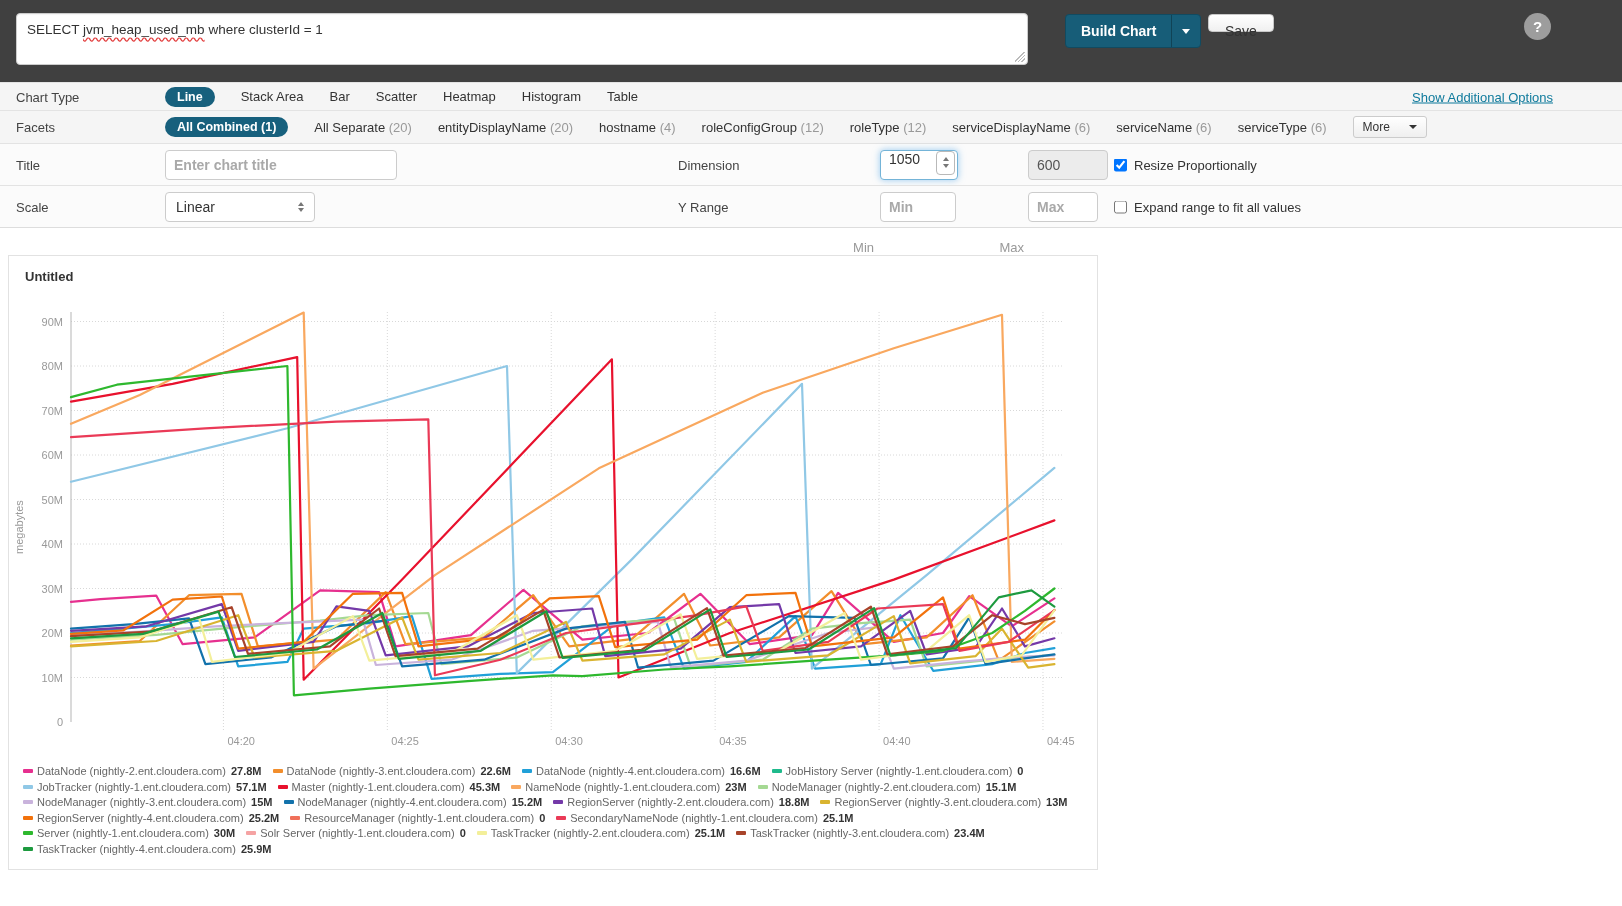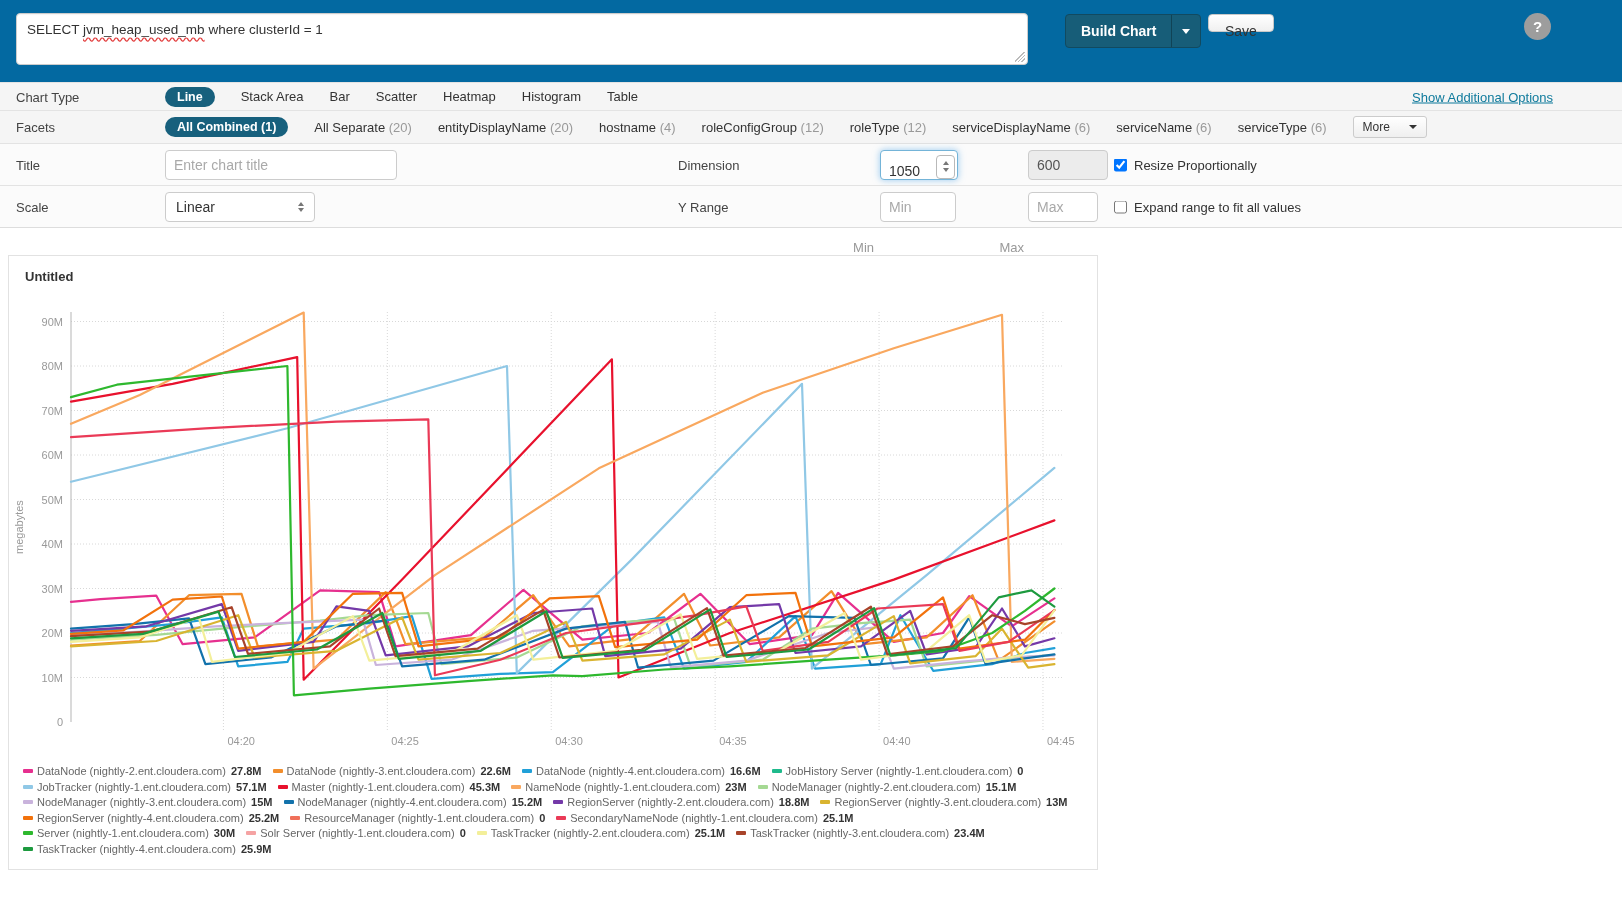--- a/index.html
+++ b/index.html
@@ -2,21 +2,21 @@
 <html><head>
 <meta charset="utf-8">
 <style>
   * { box-sizing: border-box; }
   body {
     margin: 0; width: 1622px; height: 906px; position: relative;
     background: #fff; color: #333;
     font-family: "Liberation Sans", sans-serif; font-size: 13px;
   }
   
-  .toolbar { position: relative; height: 82px; background: #0369a1; }
+  .toolbar { position: relative; height: 82px; background: #404040; }
   .query-box {
     position: absolute; left: 16px; top: 13px; width: 1012px; height: 52px;
     border: 1px solid #ccc; border-radius: 4px; background: #fff;
     padding: 8px 10px; font-size: 13.5px; color: #333;
     box-shadow: inset 0 1px 1px rgba(0,0,0,.04);
   }
   .query-box::after {
     content: ""; position: absolute; right: 2px; bottom: 2px; width: 10px; height: 10px;
     background: linear-gradient(135deg, transparent 45%, #bbb 45%, #bbb 52%, transparent 52%, transparent 62%, #bbb 62%, #bbb 69%, transparent 69%, transparent 79%, #bbb 79%, #bbb 86%, transparent 86%);
   }
@@ -57,27 +57,27 @@
   .link-right {
     position: absolute; right: 69px; top: 50%; transform: translateY(-50%);
     color: #0f7a9c; text-decoration: underline; font-size: 13px; cursor: pointer;
   }
   .more-btn {
     border: 1px solid #ccc; border-radius: 3px; background: linear-gradient(#fff, #efefef);
     padding: 3px 9px; font-size: 12px; display: flex; align-items: center; gap: 19px; cursor: pointer; color:#333;
   }
   .text-input {
     height: 30px; border: 1px solid #ccc; border-radius: 4px; padding: 4px 8px;
-    font-size: 14px; color: #555; font-family: "Liberation Sans", sans-serif;
+    font-size: 14px; color: #555; font-family: "Liberation Sans", sans-serif; font-weight: bold;
   }
   .text-input::placeholder { color: #a9a9a9; }
   .abs { position: absolute; top: 50%; transform: translateY(-50%); }
   .glabel { color: #999; font-size: 13px; text-align: right; margin-top: 40px; }
   .width-wrap {
-    left: 880px; width: 78px; height: 30px; display: flex; align-items: flex-end;
+    left: 880px; width: 78px; height: 30px; display: flex; align-items: flex-start;
     background: #fff; border: 1px solid #74b4d8; border-radius: 4px;
     box-shadow: 0 0 7px rgba(102,175,233,.65);
   }
   .width-value { flex: 1; padding-left: 8px; font-size: 14px; color: #333; }
   .stepper {
     width: 19px; height: 24px; border: 1px solid #b9b9b9; border-radius: 4px; margin-right: 2px;
     display: flex; flex-direction: column; align-items: center; justify-content: center; gap: 3px; background: #fff; cursor: pointer;
   }
   .tri-up-s { width:0; height:0; border-left:3.5px solid transparent; border-right:3.5px solid transparent; border-bottom:4px solid #777; }
   .tri-down-s { width:0; height:0; border-left:3.5px solid transparent; border-right:3.5px solid transparent; border-top:4px solid #777; }

